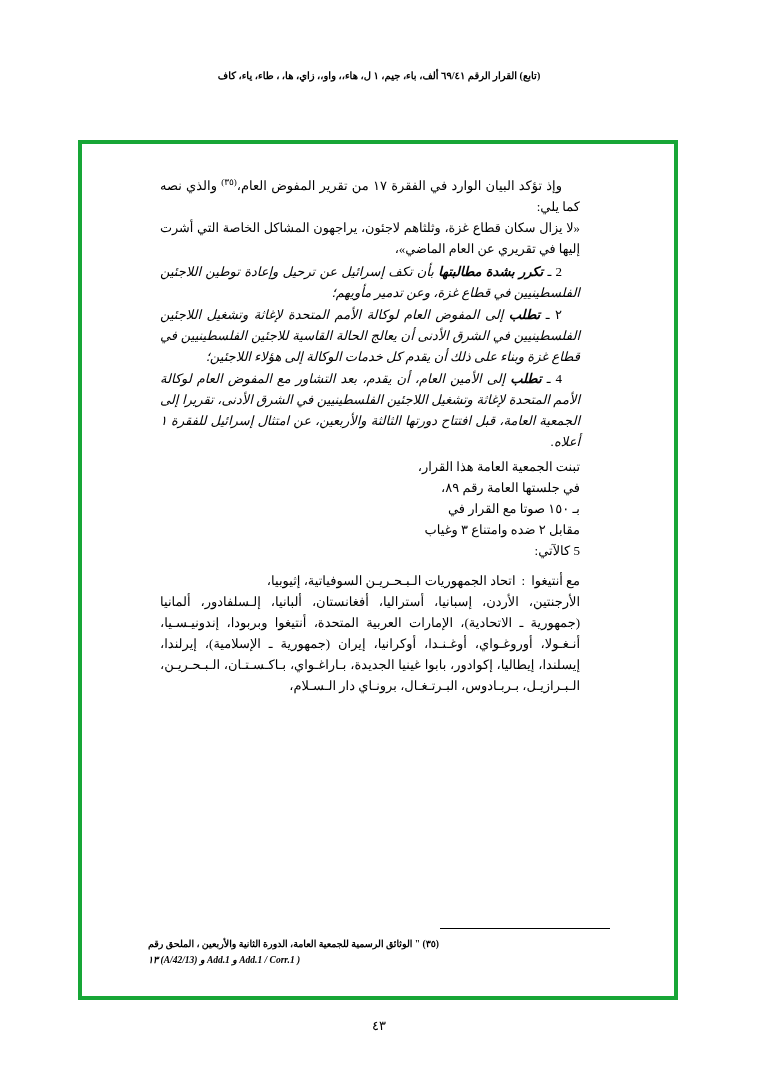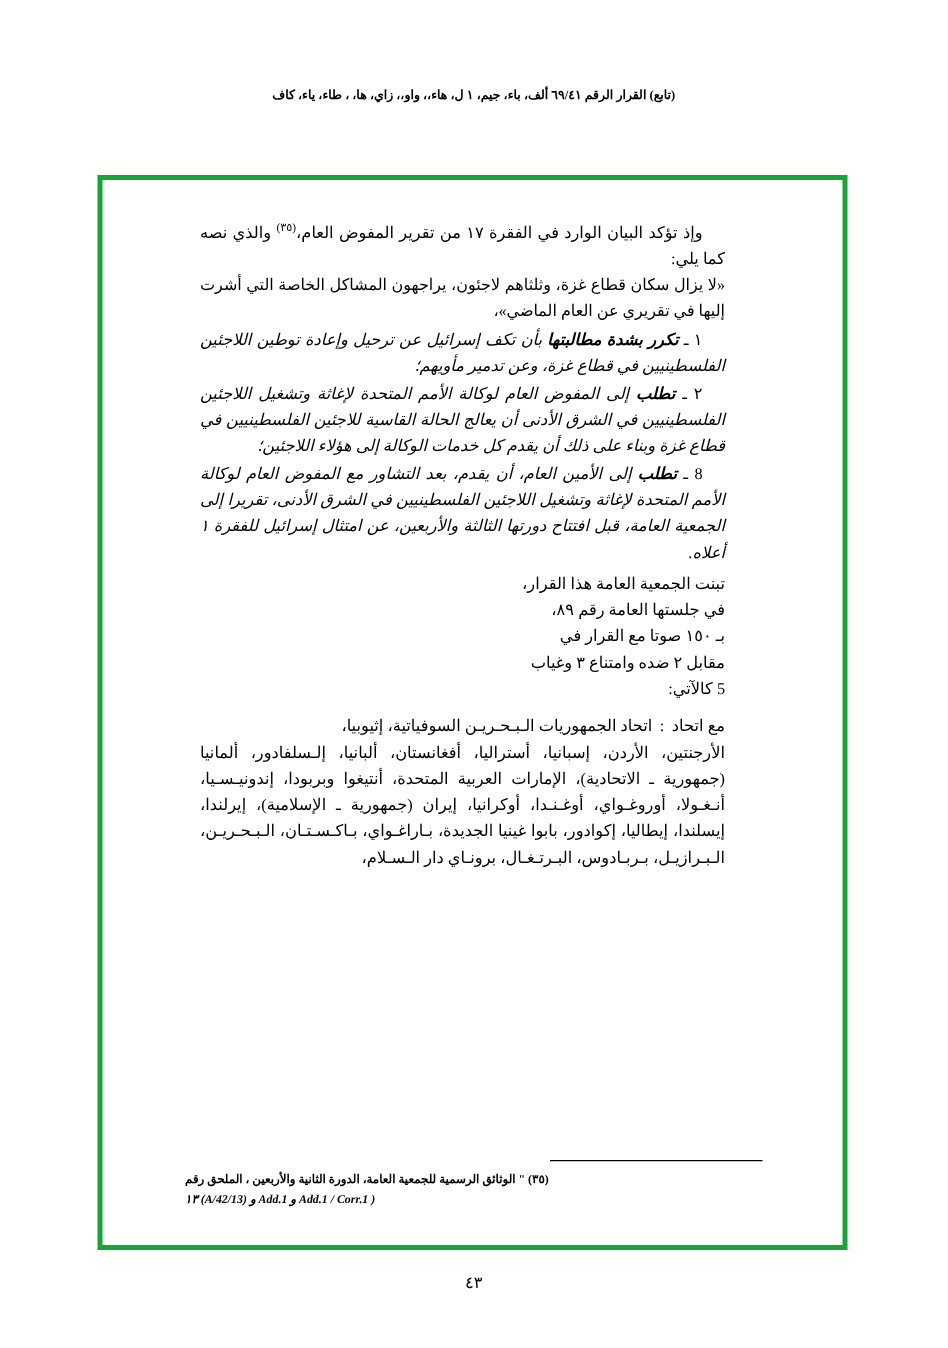--- a/index.html
+++ b/index.html
@@ -178,48 +178,48 @@
   <div class="body-text">
 
     <p class="para-indent">
       <span>وإذ تؤكد البيان الوارد في الفقرة ١٧ من تقرير المفوض العام،</span><span class="sup">(٣٥)</span>
       <span>والذي نصه كما يلي:</span>
     </p>
 
     <p class="quote">«لا يزال سكان قطاع غزة، وثلثاهم لاجئون، يراجهون المشاكل الخاصة التي أشرت إليها في تقريري عن العام الماضي»،</p>
 
     <p class="para-indent">
-      <span>١ ـ</span>
+      <span>2 ـ</span>
       <span class="bold italic">تكرر بشدة مطالبتها</span>
       <span class="italic">بأن تكف إسرائيل عن ترحيل وإعادة توطين اللاجئين الفلسطينيين في قطاع غزة، وعن تدمير مأويهم؛</span>
     </p>
 
     <p class="para-indent">
       <span>٢ ـ</span>
       <span class="bold italic">تطلب</span>
       <span class="italic">إلى المفوض العام لوكالة الأمم المتحدة لإغاثة وتشغيل اللاجئين الفلسطينيين في الشرق الأدنى أن يعالج الحالة القاسية للاجئين الفلسطينيين في قطاع غزة وبناء على ذلك أن يقدم كل خدمات الوكالة إلى هؤلاء اللاجئين؛</span>
     </p>
 
     <p class="para-indent">
-      <span>8 ـ</span>
+      <span>4 ـ</span>
       <span class="bold italic">تطلب</span>
       <span class="italic">إلى الأمين العام، أن يقدم، بعد التشاور مع المفوض العام لوكالة الأمم المتحدة لإغاثة وتشغيل اللاجئين الفلسطينيين في الشرق الأدنى، تقريرا إلى الجمعية العامة، قبل افتتاح دورتها الثالثة والأربعين، عن امتثال إسرائيل للفقرة ١ أعلاه.</span>
     </p>
 
     <div class="vote-block">
       <p>تبنت الجمعية العامة هذا القرار،</p>
       <p>في جلستها العامة رقم ٨٩،</p>
       <p>بـ ١٥٠ صوتا مع القرار في</p>
       <p>مقابل ٢ ضده وامتناع ٣ وغياب</p>
       <p>5 كالآتي:</p>
     </div>
 
     <div class="countries">
       <div class="countries-row">
-        <span class="countries-label">مع اتحاد</span>
+        <span class="countries-label">مع أنتيغوا</span>
         <span class="countries-colon">:</span>
         <span class="countries-list">اتحاد الجمهوريات الـبـحـريـن السوفياتية، إثيوبيا،</span>
       </div>
       <div class="countries-cont">الأرجنتين، الأردن، إسبانيا، أستراليا، أفغانستان، ألبانيا، إلـسلفادور، ألمانيا (جمهورية ـ الاتحادية)، الإمارات العربية المتحدة، أنتيغوا وبربودا، إندونيـسـيا، أنـغـولا، أوروغـواي، أوغـنـدا، أوكرانيا، إيران (جمهورية ـ الإسلامية)، إيرلندا، إيسلندا، إيطاليا، إكوادور، بابوا غينيا الجديدة، بـاراغـواي، بـاكـسـتـان، الـبـحـريـن، الـبـرازيـل، بـربـادوس، البـرتـغـال، برونـاي دار الـسـلام،</div>
     </div>
 
   </div>
 
   <div class="footnote-rule"></div>
   <div class="footnote">

